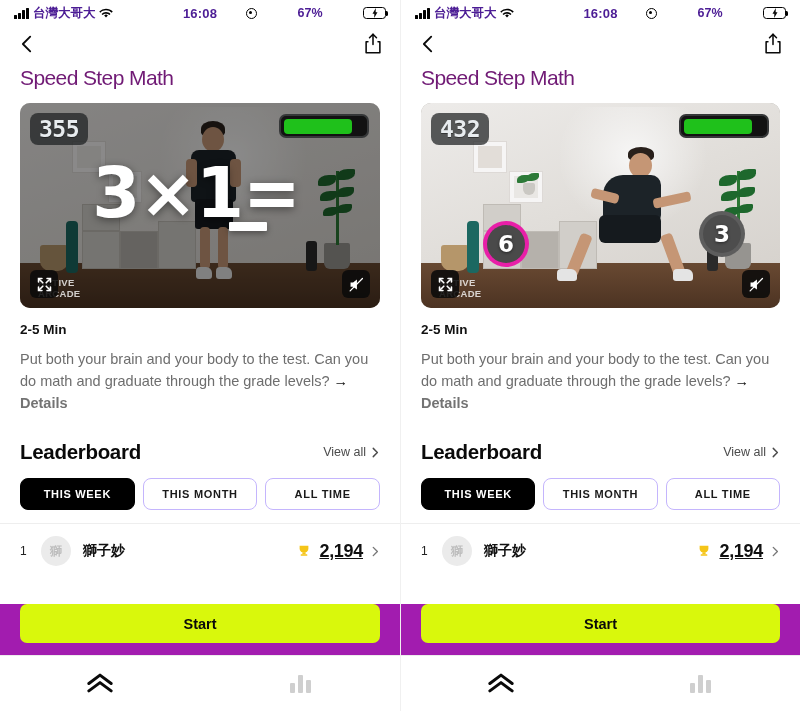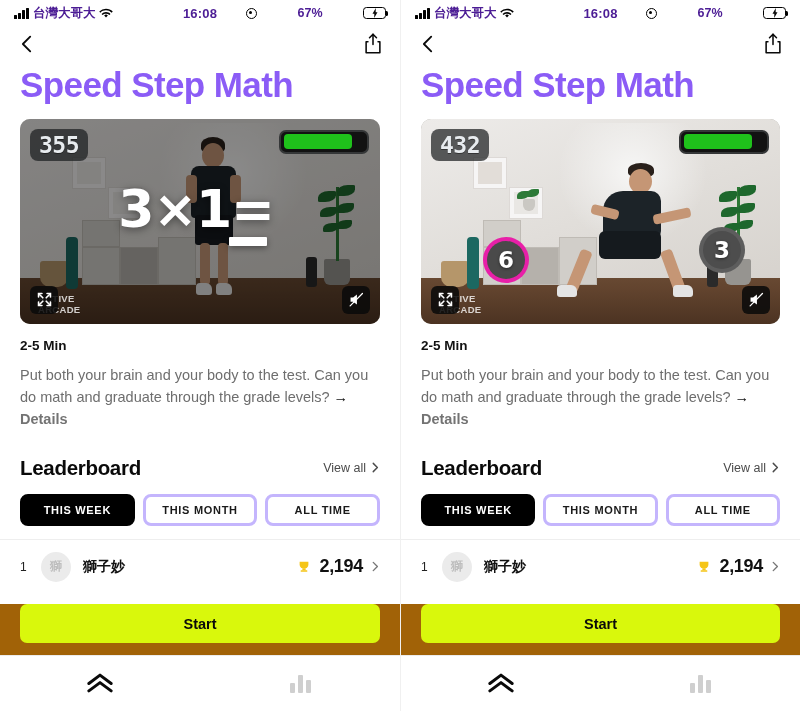--- a/index.html
+++ b/index.html
@@ -54,22 +54,22 @@
   
   .navbar {
     height: 36px; display: flex; align-items: center; justify-content: space-between;
     padding: 0 16px;
   }
   .back-chev { width: 22px; height: 22px; cursor: pointer; }
   .share-ic { width: 22px; height: 24px; cursor: pointer; }
 
   
   .page-title {
-    font-size: 35px; font-weight: 700; letter-spacing: -0.6px;
-    color: #8b5cf6; padding: 4px 20px 14px 20px; line-height: 1.1;
+    font-size: 21px; font-weight: 400; letter-spacing: -0.6px;
+    color: #701a75; padding: 4px 20px 14px 20px; line-height: 1.1;
   }
 
   
   .video {
     margin: 0 20px; height: 205px; border-radius: 10px;
     position: relative; overflow: hidden;
     background: #a8a59e;
   }
   .v-bg { position: absolute; inset: 0; }
   .dim { position:absolute; inset:0; background: rgba(0,0,0,0.45); }
@@ -113,21 +113,21 @@
     position:absolute; right:11px; top:11px;
     width: 90px; height: 24px; border-radius: 7px;
     background: #121212; border: 2.5px solid rgba(60,62,64,0.85);
     padding: 2.5px;
   }
   .progress-fill { height: 100%; background: #1fc11b; border-radius: 4px; }
   .equation {
     position:absolute; left:0; right:8px; top:44%;
     transform: translateY(-50%);
     text-align:center;
-    font-size: 52px; font-weight: 900; color:#fff;
+    font-size: 69px; font-weight: 900; color:#fff;
     letter-spacing: -1px; line-height: 1;
     text-shadow: 0 2px 8px rgba(0,0,0,0.45);
     font-family: "DejaVu Sans", sans-serif;
   }
   .eq-blank {
     position:absolute; left:58%; top:58%;
     width: 38px; height: 9px; background:#fff; border-radius:1px;
     box-shadow: 0 2px 6px rgba(0,0,0,0.4);
   }
   .answer {
@@ -170,44 +170,44 @@
     display:flex; align-items:center; justify-content:space-between;
     padding: 26px 20px 0 20px;
   }
   .lb-title { font-size: 20.5px; font-weight: 800; color:#0a0a0a; letter-spacing:-0.3px; }
   .lb-viewall { display:flex; align-items:center; gap:5px; font-size:12.5px; color:#4b4b4b; cursor:pointer; }
   .chips { display:flex; gap: 8px; padding: 14px 20px 0 20px; }
   .chip {
     flex:1; height: 32px; border-radius: 8px;
     display:flex; align-items:center; justify-content:center;
     font-size: 11px; font-weight: 800; letter-spacing: 0.7px;
-    background:#fff; border:3px solid #c4b5fd; color:#1a1a1a; cursor:pointer;
+    background:#fff; border:1px solid #c4b5fd; color:#1a1a1a; cursor:pointer;
   }
   .chip.active { background:#000; color:#fff; border-color:#000; }
 
   .lb-row {
     display:flex; align-items:center; gap:12px;
     padding: 12px 20px 10px 20px;
     border-top: 1px solid #eee;
     margin-top: 13px;
     cursor:pointer;
   }
   .lb-rank { font-size: 12px; color:#222; width: 9px; }
   .lb-avatar {
     width: 30px; height: 30px; border-radius: 50%;
     background:#ebebeb; color:#bdbdbd;
     display:flex; align-items:center; justify-content:center;
     font-size: 12px; font-weight: bold;
   }
   .lb-name { flex:1; font-size: 14px; font-weight: bold; color:#111; }
   .lb-score { display:flex; align-items:center; gap:8px; }
-  .lb-pts { font-size: 18px; font-weight: 800; color:#111; letter-spacing:-0.3px; }
-
-  
-  .start-wrap { position:absolute; left:0; right:0; bottom: 56px; padding: 0 20px 12px 20px; background:#a16207; }
+  .lb-pts { font-size: 18px; font-weight: 800; color:#111; letter-spacing:-0.3px;text-decoration:underline; }
+
+  
+  .start-wrap { position:absolute; left:0; right:0; bottom: 56px; padding: 0 20px 12px 20px; background:#a21caf; }
   .start-btn {
     height: 39px; border-radius: 7px; background:#d9f80c;
     display:flex; align-items:center; justify-content:center;
     font-size: 14.5px; font-weight: 800; color:#0a0a0a; cursor:pointer;
   }
 
   
   .tabbar {
     position:absolute; left:0; right:0; bottom:0; height:56px;
     border-top:1px solid #ececec; background:#fff;

